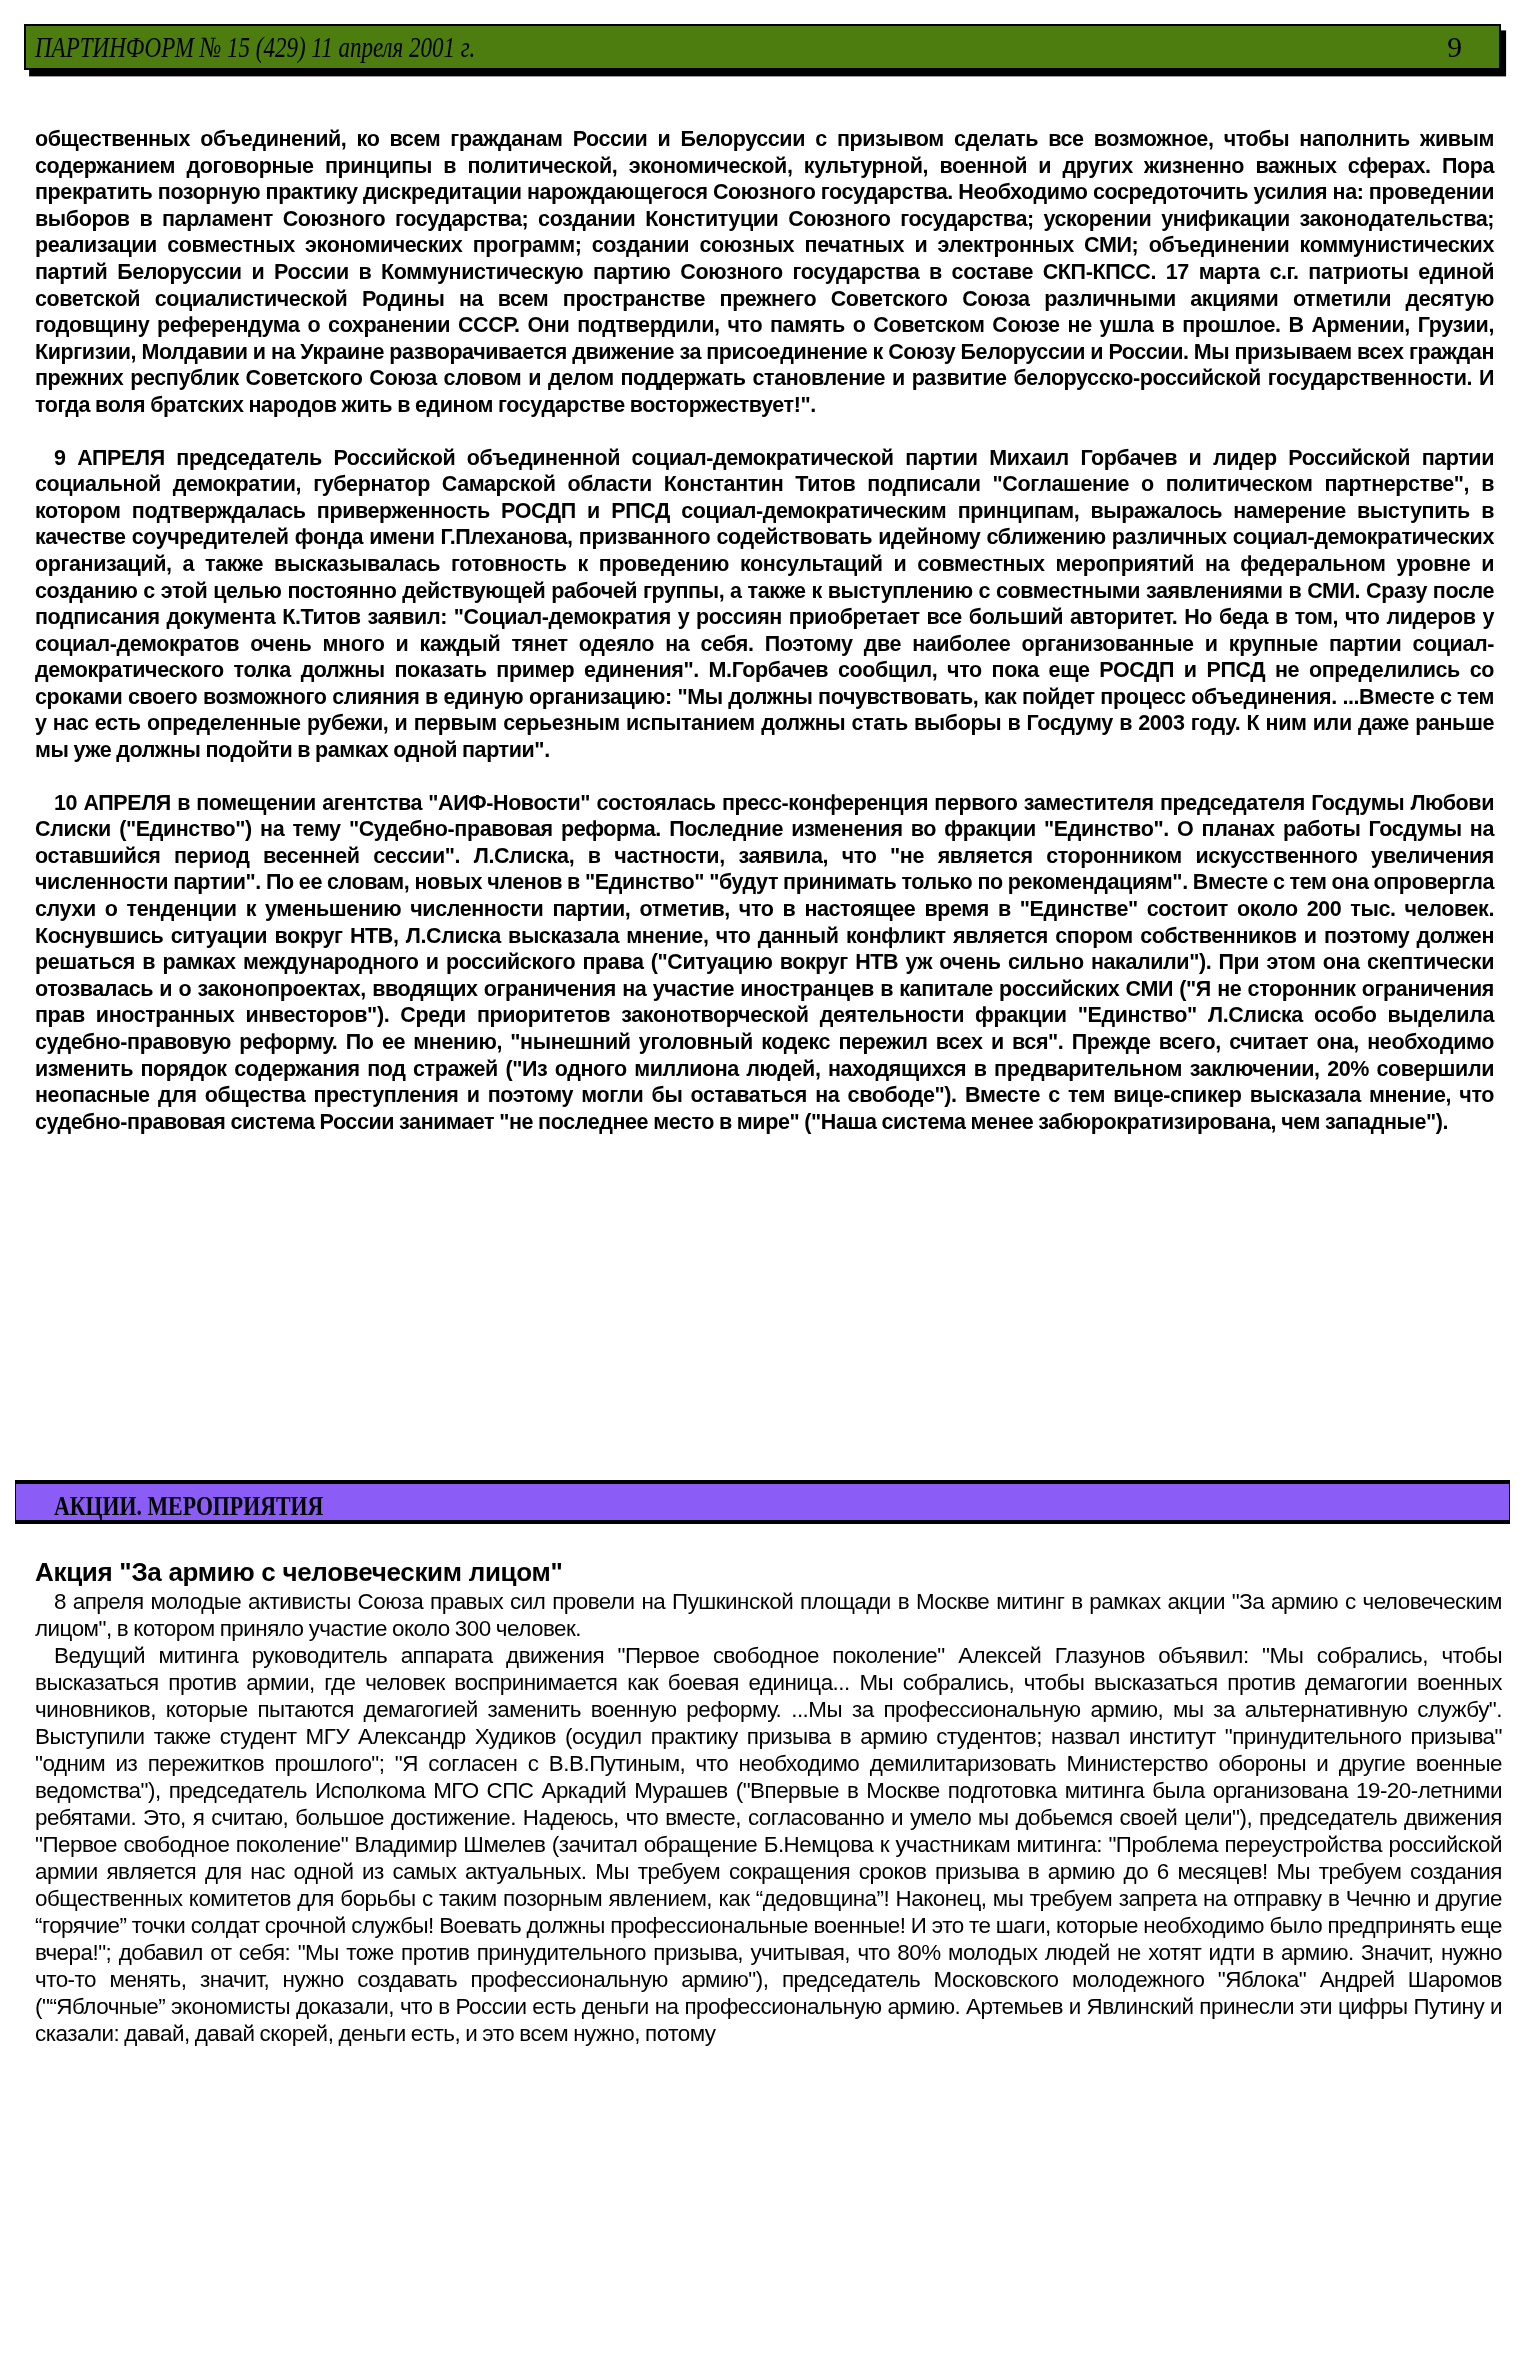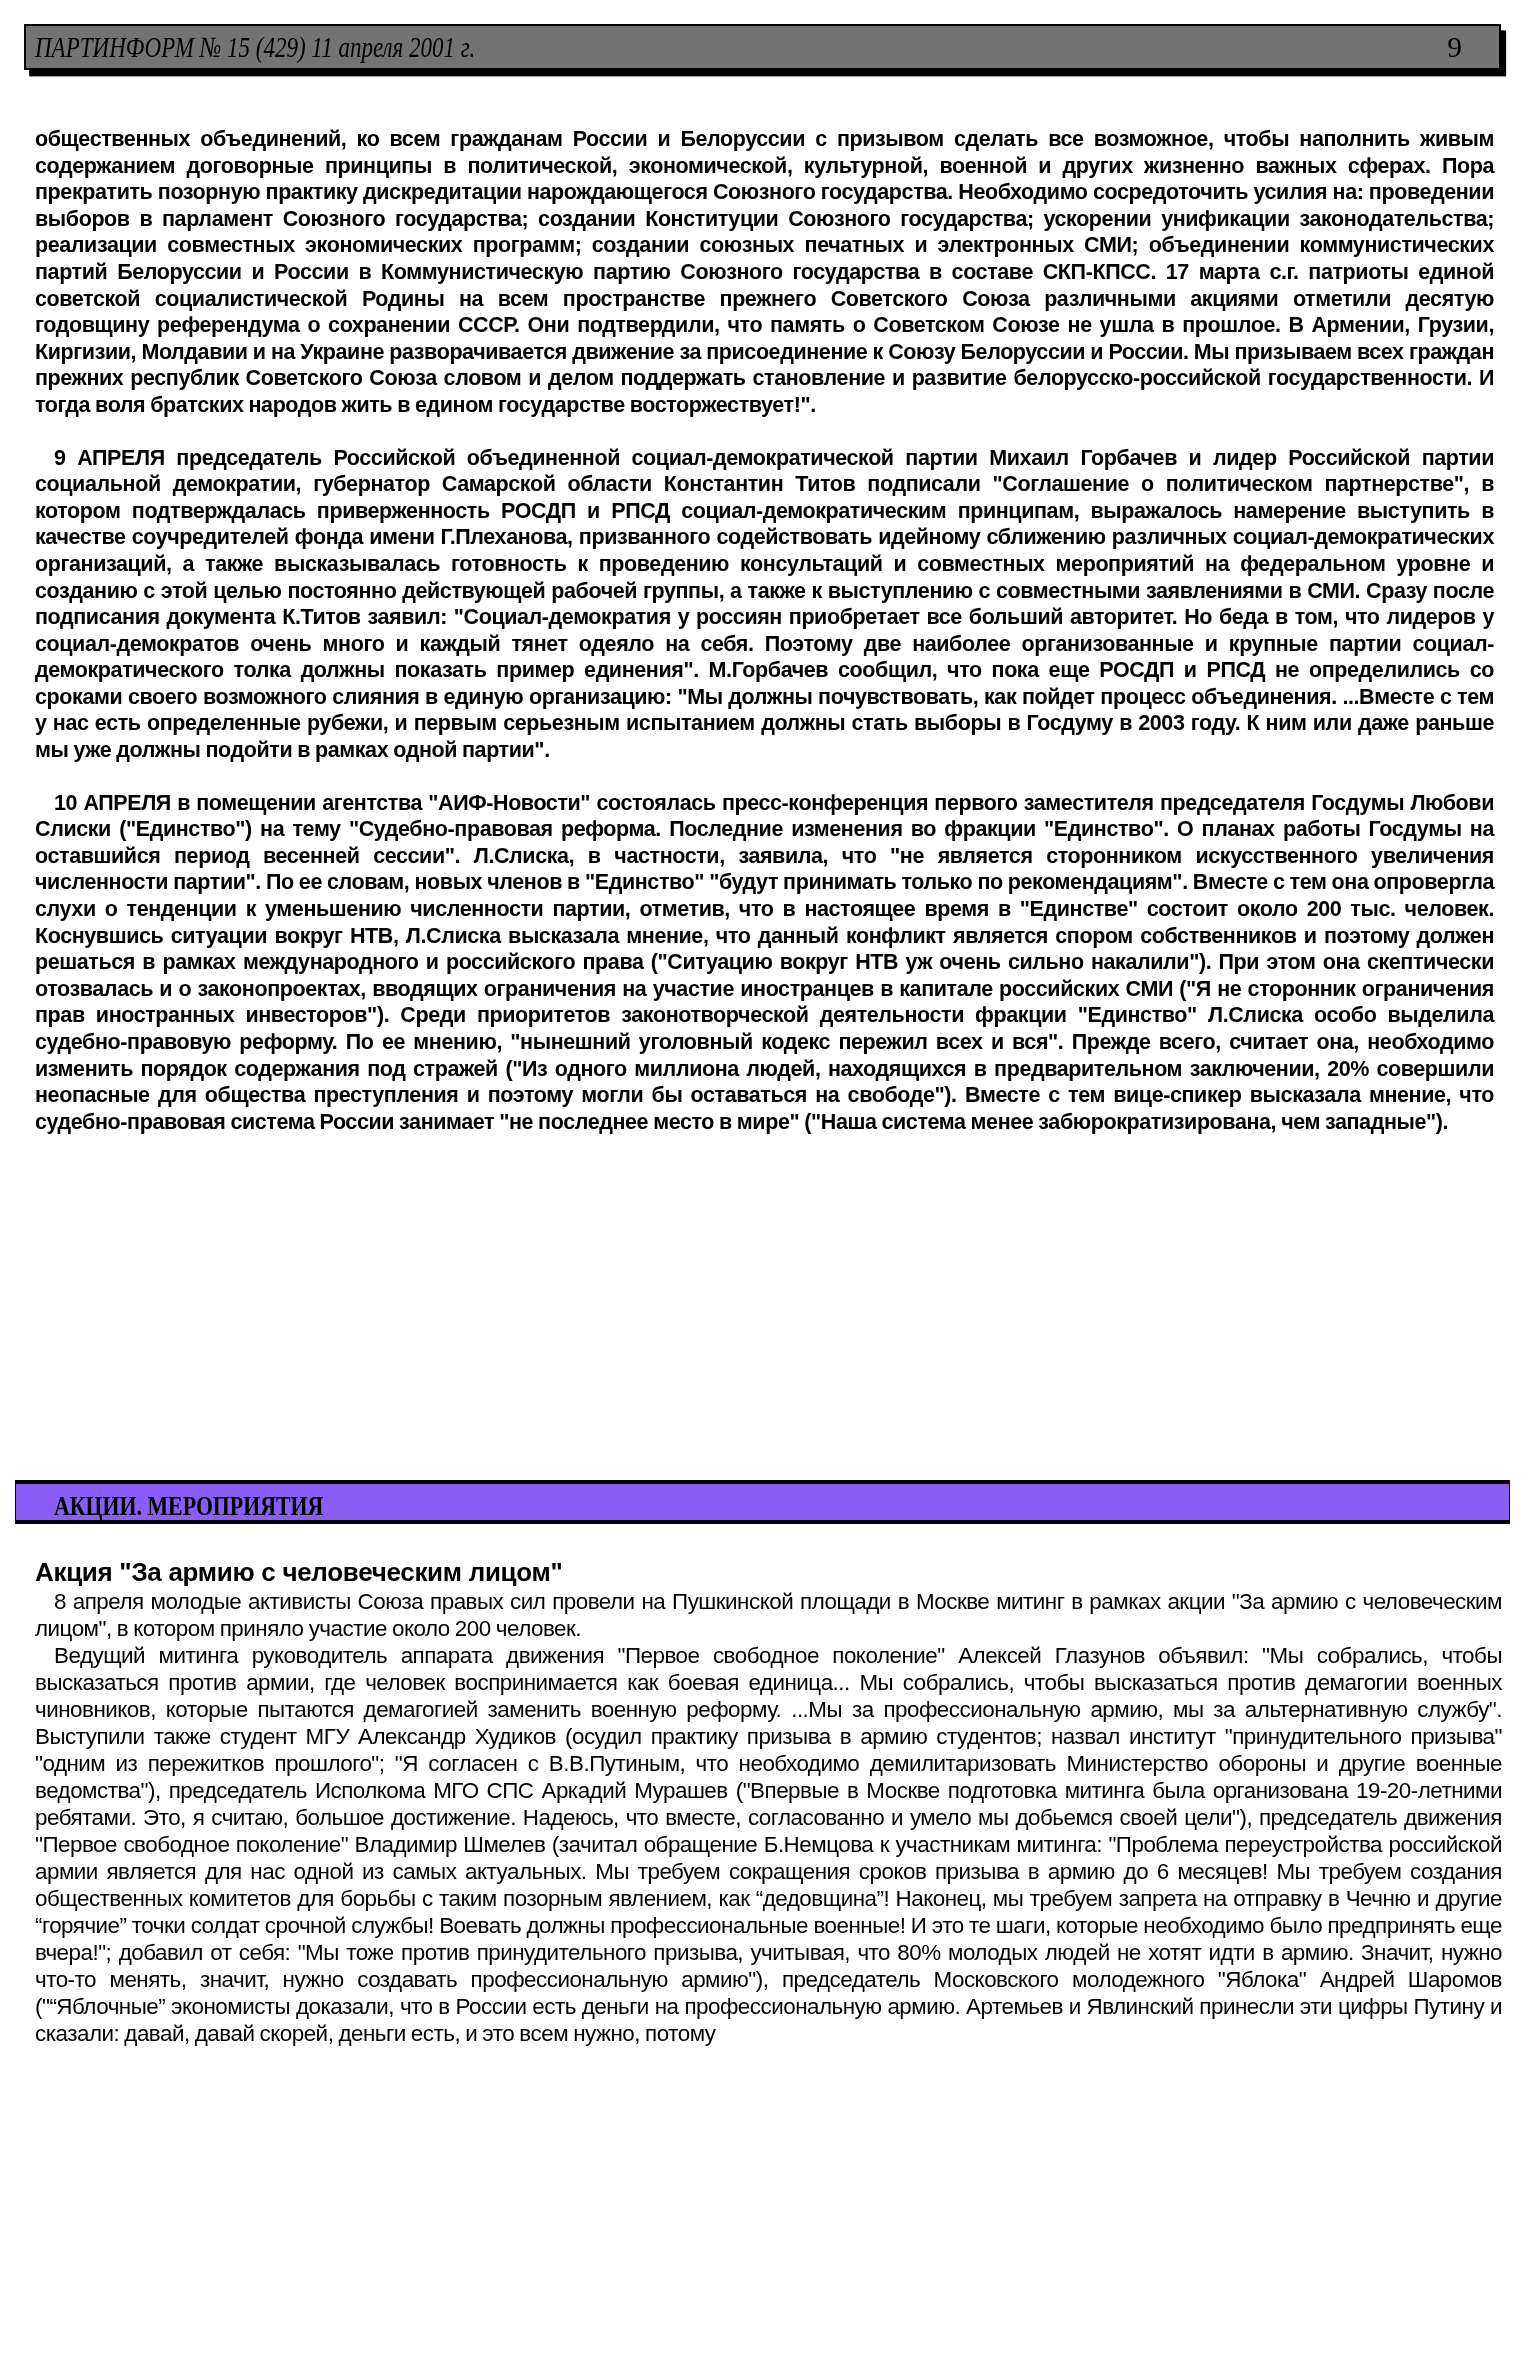--- a/index.html
+++ b/index.html
@@ -1,19 +1,19 @@
 <!DOCTYPE html>
 <html style="font-size:10.2px"><head>
 <meta charset="utf-8">
 <style>
   html, body { margin:0; padding:0; background:#ffffff; }
   body { width:1537px; height:2377px; position:relative; overflow:hidden; font-family:"Liberation Sans", sans-serif; color:#000; }
   .masthead {
     position:absolute; left:24px; top:24px; width:1473px; height:42px;
-    border:2.6px solid #000; background:#737373;
+    border:2.6px solid #000; background:#4d7c0f;
     box-shadow:5.1px 6.4px 0 #000;
   }
   .masthead .title {
     position:absolute; left:9px; top:5.1px;
     font-family:"Liberation Serif", serif; font-style:italic; font-size:29.5px; line-height:32px;
     transform:scaleX(0.78); transform-origin:left center; white-space:nowrap;
   }
   .masthead .page-num {
     position:absolute; right:37px; top:5.1px;
     font-family:"Liberation Serif", serif; font-size:29.5px; line-height:32px;
@@ -58,16 +58,16 @@
   <p class="indent">9 АПРЕЛЯ председатель Российской объединенной социал-демократической партии Михаил Горбачев и лидер Российской партии социальной демократии, губернатор Самарской области Константин Титов подписали "Соглашение о политическом партнерстве", в котором подтверждалась приверженность РОСДП и РПСД социал-демократическим принципам, выражалось намерение выступить в качестве соучредителей фонда имени Г.Плеханова, призванного содействовать идейному сближению различных социал-демократических организаций, а также высказывалась готовность к проведению консультаций и совместных мероприятий на федеральном уровне и созданию с этой целью постоянно действующей рабочей группы, а также к выступлению с совместными заявлениями в СМИ. Сразу после подписания документа К.Титов заявил: "Социал-демократия у россиян приобретает все больший авторитет. Но беда в том, что лидеров у социал-демократов очень много и каждый тянет одеяло на себя. Поэтому две наиболее организованные и крупные партии социал-демократического толка должны показать пример единения". М.Горбачев сообщил, что пока еще РОСДП и РПСД не определились со сроками своего возможного слияния в единую организацию: "Мы должны почувствовать, как пойдет процесс объединения. ...Вместе с тем у нас есть определенные рубежи, и первым серьезным испытанием должны стать выборы в Госдуму в 2003 году. К ним или даже раньше мы уже должны подойти в рамках одной партии".</p>
   <p class="indent">10 АПРЕЛЯ в помещении агентства "АИФ-Новости" состоялась пресс-конференция первого заместителя председателя Госдумы Любови Слиски ("Единство") на тему "Судебно-правовая реформа. Последние изменения во фракции "Единство". О планах работы Госдумы на оставшийся период весенней сессии". Л.Слиска, в частности, заявила, что "не является сторонником искусственного увеличения численности партии". По ее словам, новых членов в "Единство" "будут принимать только по рекомендациям". Вместе с тем она опровергла слухи о тенденции к уменьшению численности партии, отметив, что в настоящее время в "Единстве" состоит около 200 тыс. человек. Коснувшись ситуации вокруг НТВ, Л.Слиска высказала мнение, что данный конфликт является спором собственников и поэтому должен решаться в рамках международного и российского права ("Ситуацию вокруг НТВ уж очень сильно накалили"). При этом она скептически отозвалась и о законопроектах, вводящих ограничения на участие иностранцев в капитале российских СМИ ("Я не сторонник ограничения прав иностранных инвесторов"). Среди приоритетов законотворческой деятельности фракции "Единство" Л.Слиска особо выделила судебно-правовую реформу. По ее мнению, "нынешний уголовный кодекс пережил всех и вся". Прежде всего, считает она, необходимо изменить порядок содержания под стражей ("Из одного миллиона людей, находящихся в предварительном заключении, 20% совершили неопасные для общества преступления и поэтому могли бы оставаться на свободе"). Вместе с тем вице-спикер высказала мнение, что судебно-правовая система России занимает "не последнее место в мире" ("Наша система менее забюрократизирована, чем западные").</p>
 </div>
 
 <div class="section-bar">
   <span class="label">АКЦИИ. МЕРОПРИЯТИЯ</span>
 </div>
 
 <div class="article">
   <h2>Акция "За армию с человеческим лицом"</h2>
-  <p>8 апреля молодые активисты Союза правых сил провели на Пушкинской площади в Москве митинг в рамках акции "За армию с человеческим лицом", в котором приняло участие около 200 человек.</p>
+  <p>8 апреля молодые активисты Союза правых сил провели на Пушкинской площади в Москве митинг в рамках акции "За армию с человеческим лицом", в котором приняло участие около 300 человек.</p>
   <p>Ведущий митинга руководитель аппарата движения "Первое свободное поколение" Алексей Глазунов объявил: "Мы собрались, чтобы высказаться против армии, где человек воспринимается как боевая единица... Мы собрались, чтобы высказаться против демагогии военных чиновников, которые пытаются демагогией заменить военную реформу. ...Мы за профессиональную армию, мы за альтернативную службу". Выступили также студент МГУ Александр Худиков (осудил практику призыва в армию студентов; назвал институт "принудительного призыва" "одним из пережитков прошлого"; "Я согласен с В.В.Путиным, что необходимо демилитаризовать Министерство обороны и другие военные ведомства"), председатель Исполкома МГО СПС Аркадий Мурашев ("Впервые в Москве подготовка митинга была организована 19-20-летними ребятами. Это, я считаю, большое достижение. Надеюсь, что вместе, согласованно и умело мы добьемся своей цели"), председатель движения "Первое свободное поколение" Владимир Шмелев (зачитал обращение Б.Немцова к участникам митинга: "Проблема переустройства российской армии является для нас одной из самых актуальных. Мы требуем сокращения сроков призыва в армию до 6 месяцев! Мы требуем создания общественных комитетов для борьбы с таким позорным явлением, как “дедовщина”! Наконец, мы требуем запрета на отправку в Чечню и другие “горячие” точки солдат срочной службы! Воевать должны профессиональные военные! И это те шаги, которые необходимо было предпринять еще вчера!"; добавил от себя: "Мы тоже против принудительного призыва, учитывая, что 80% молодых людей не хотят идти в армию. Значит, нужно что-то менять, значит, нужно создавать профессиональную армию"), председатель Московского молодежного "Яблока" Андрей Шаромов ("“Яблочные” экономисты доказали, что в России есть деньги на профессиональную армию. Артемьев и Явлинский принесли эти цифры Путину и сказали: давай, давай скорей, деньги есть, и это всем нужно, потому</p>
 </div>
 
 
 </body></html>

